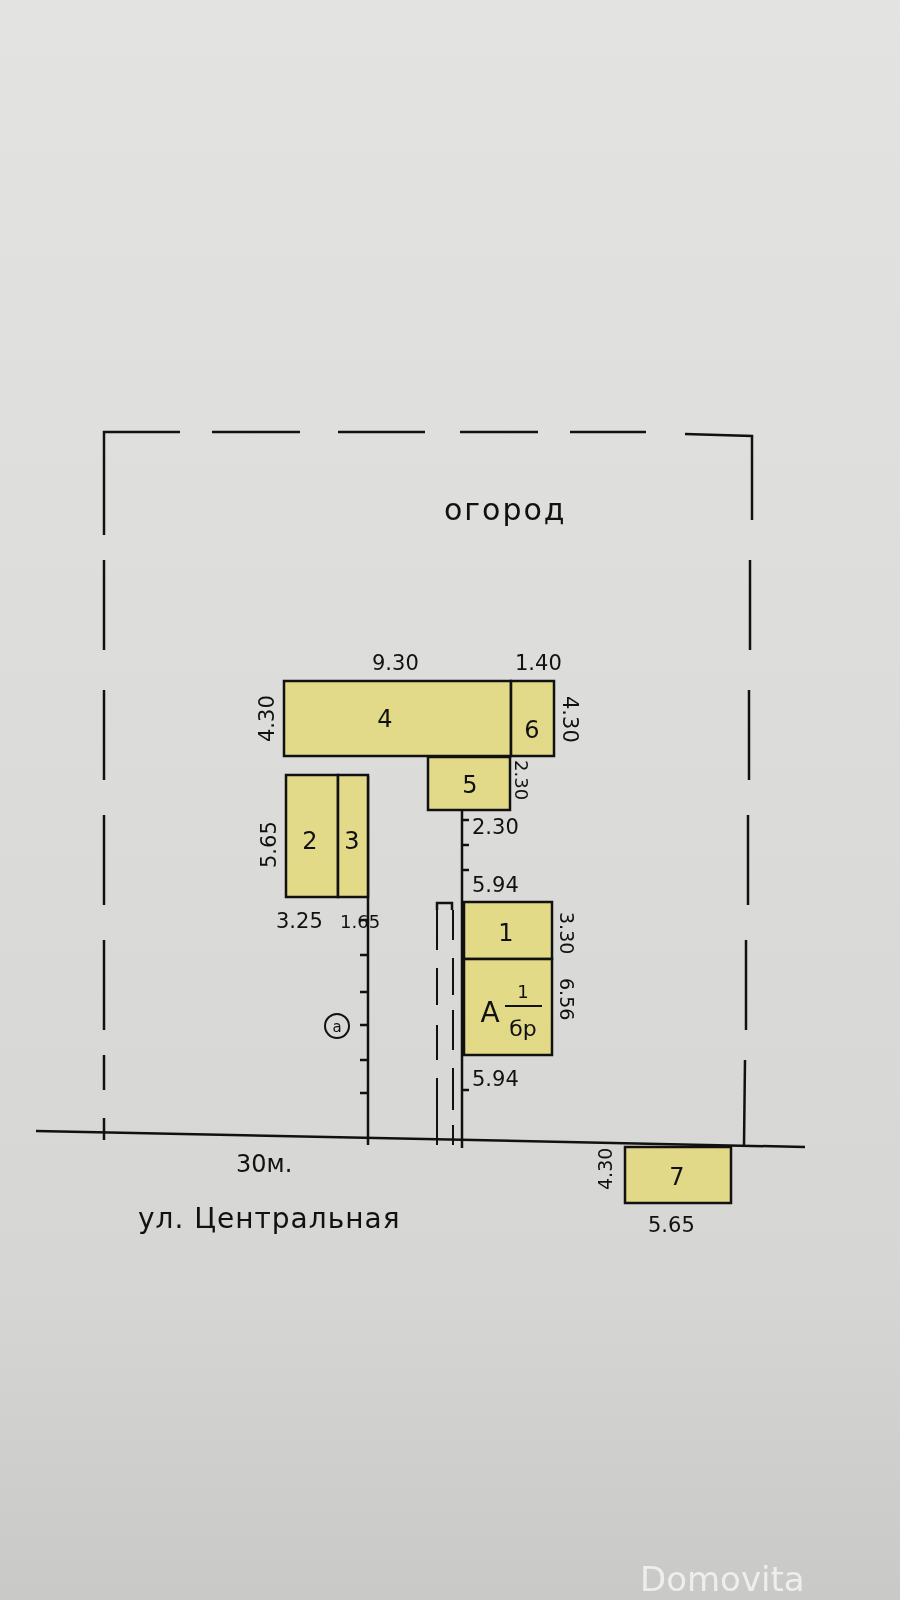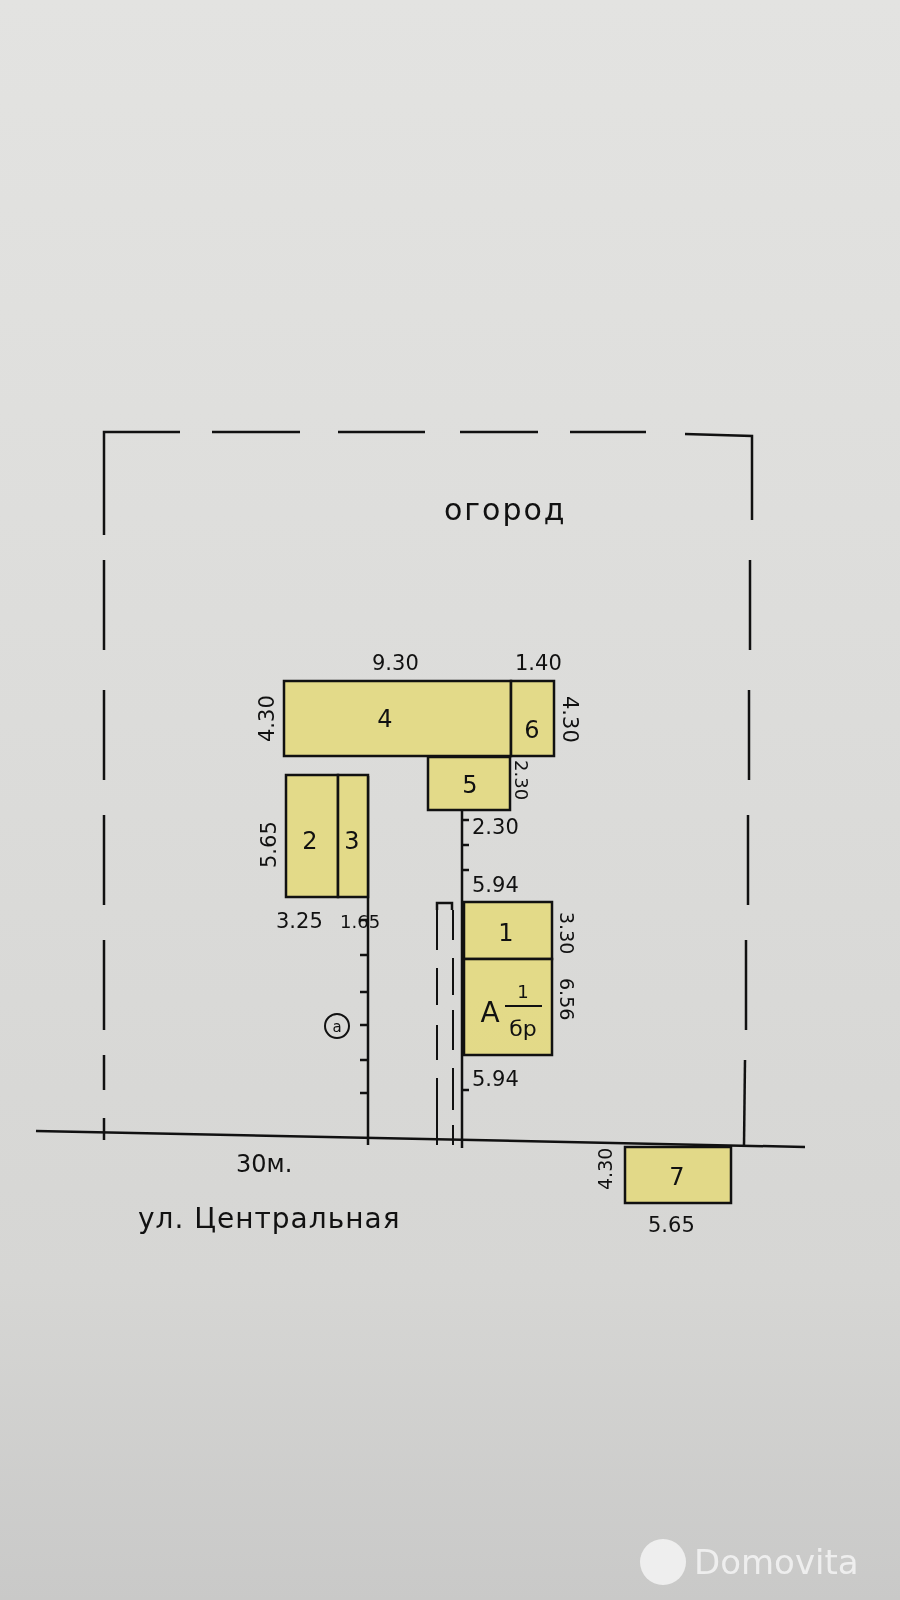--- a/index.html
+++ b/index.html
@@ -10,23 +10,23 @@
       position: relative;
     }
     .paper {
       position: absolute; left: 0; top: 0; width: 900px; height: 1600px;
       background: linear-gradient(180deg, #e3e3e1 0%, #dcdcda 45%, #d6d6d4 80%, #c9c9c8 100%);
     }
     svg.plan { position: absolute; left: 0; top: 0; }
     .hand { font-family: "DejaVu Sans", sans-serif; fill: #111; }
     .watermark {
       position: absolute; left: 640px; top: 1538px; height: 48px;
-      display: flex; align-items: center; gap: 8px;
+      display: flex; align-items: center; gap: 21px;
       color: rgba(245,245,245,0.85);
-      font-family: "DejaVu Sans", sans-serif; font-size: 34px;
+      font-family: "DejaVu Sans", sans-serif; font-size: 34px; flex-direction: column;
     }
     .wm-dot { width: 46px; height: 46px; border-radius: 50%; background: rgba(245,245,245,0.85); }
   </style>
 </head>
 <body>
 
 <div class="paper"></div>
 
 <svg class="plan" width="900" height="1600" viewBox="0 0 900 1600">
 

